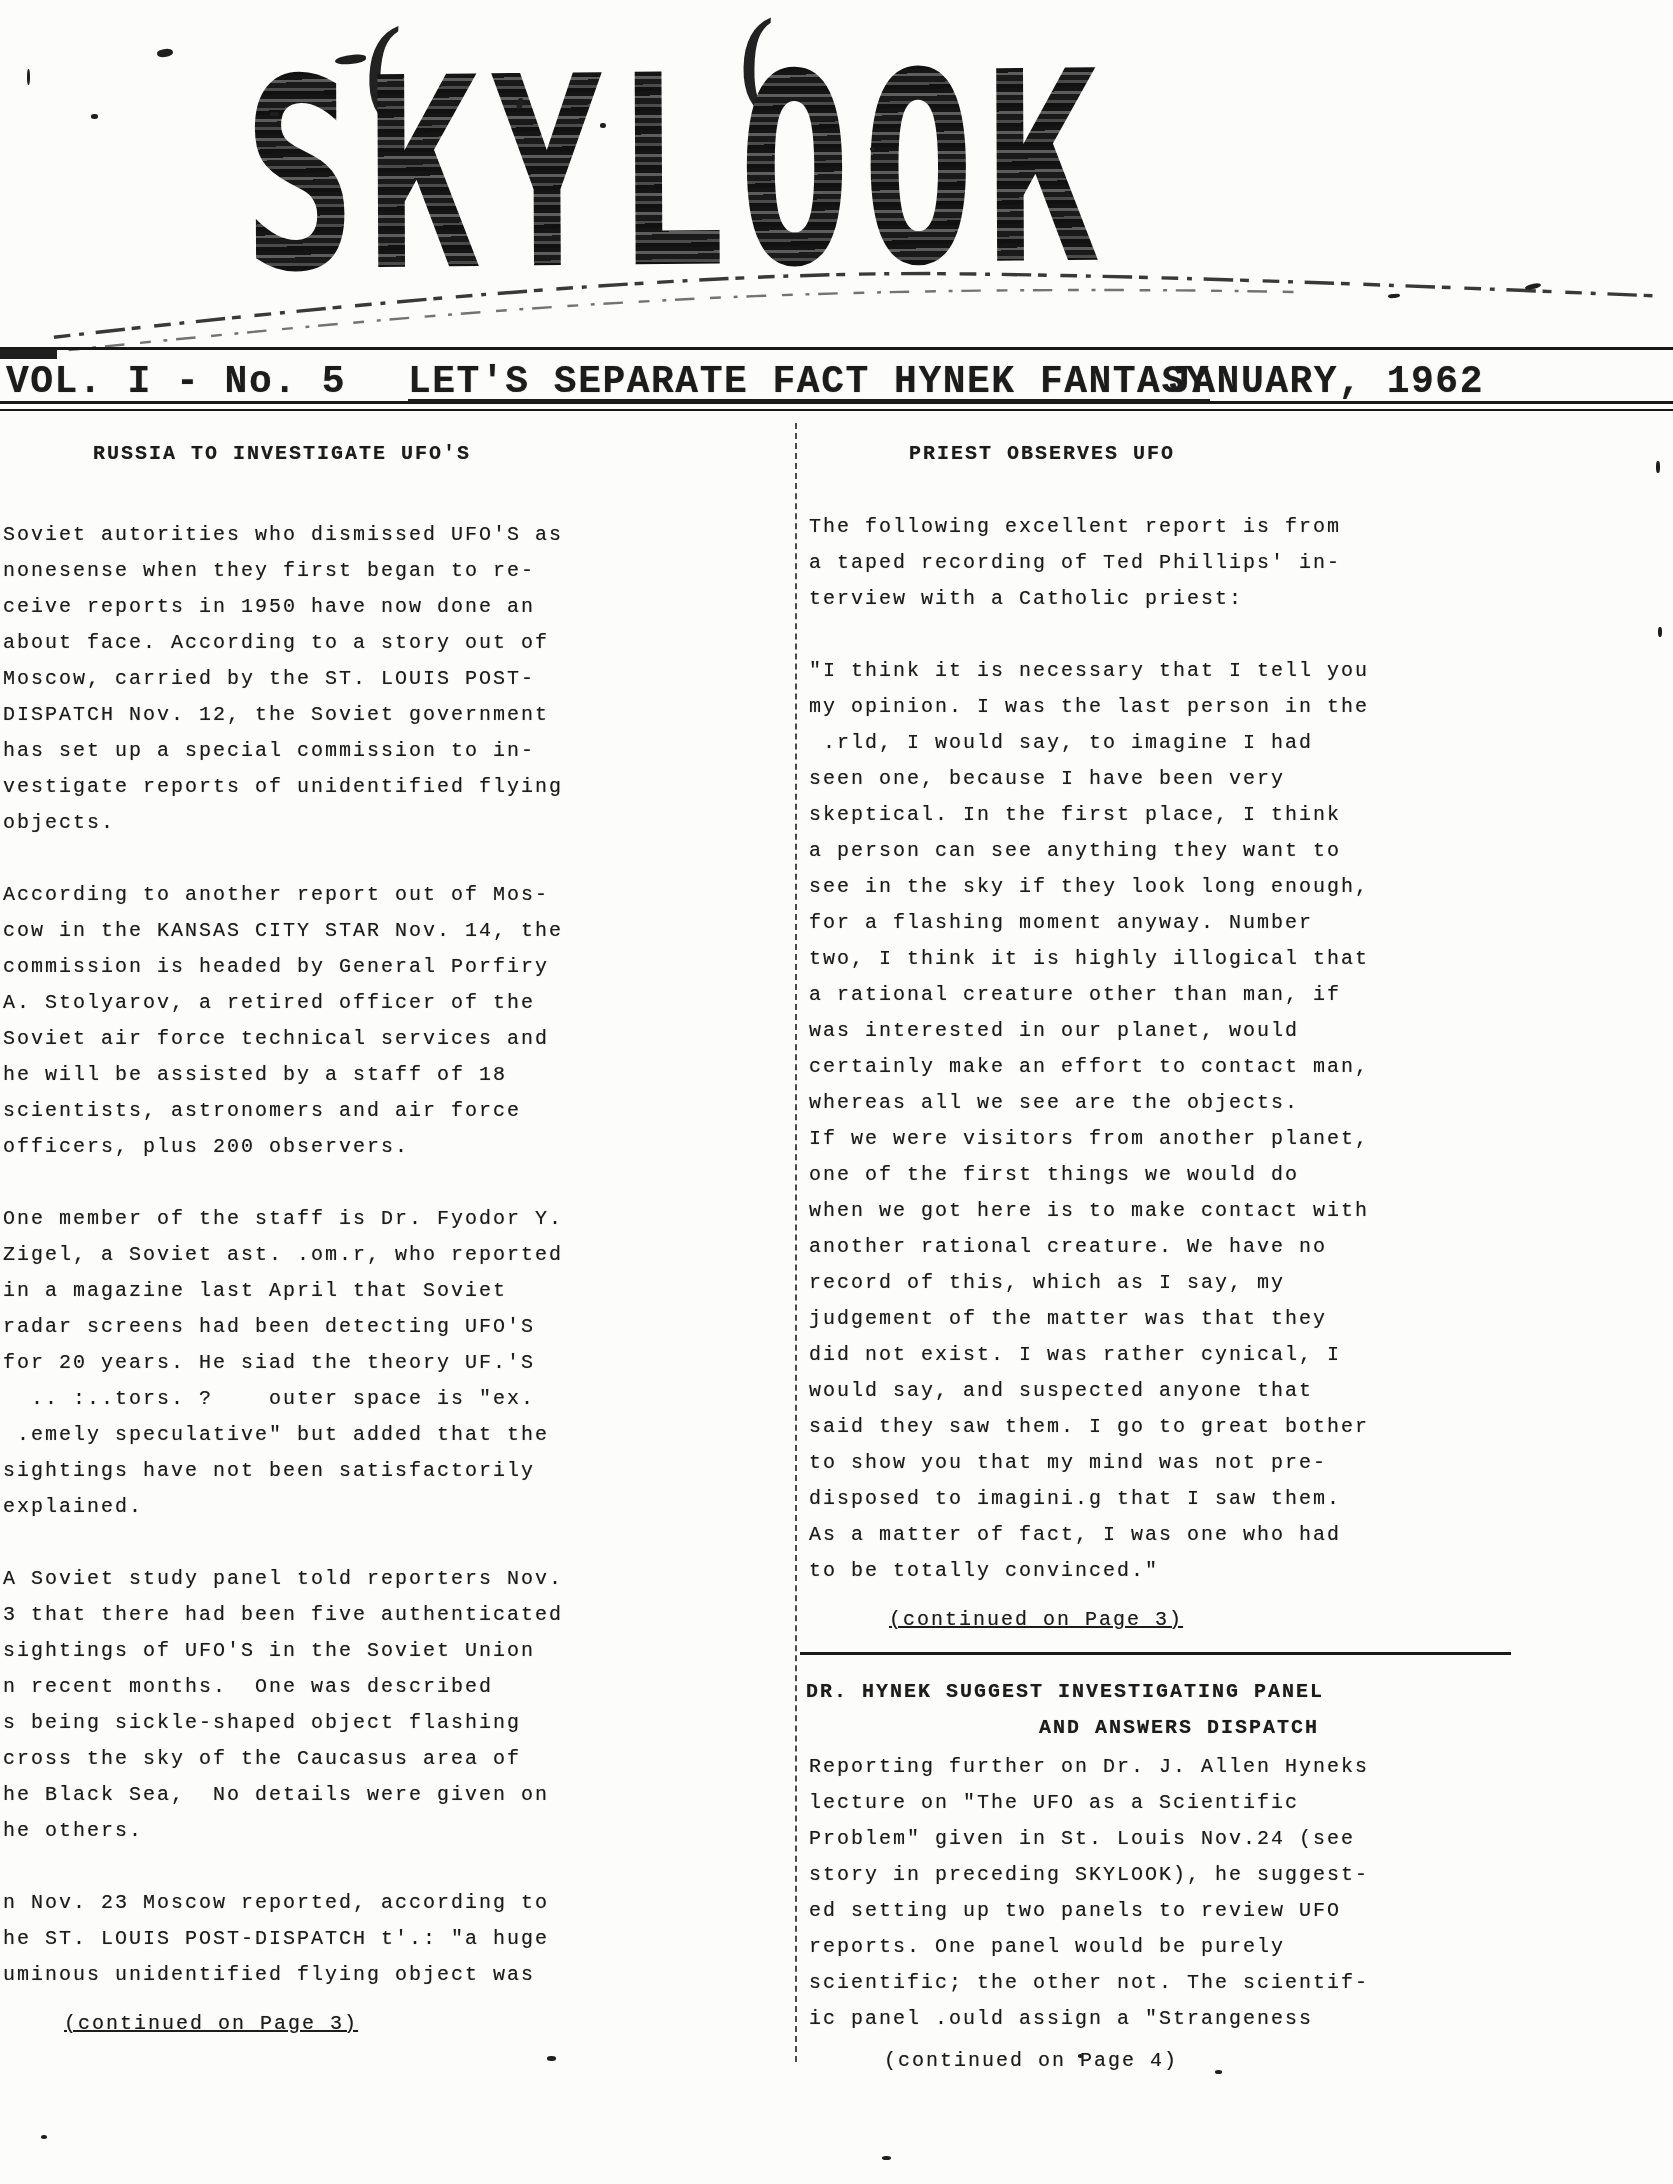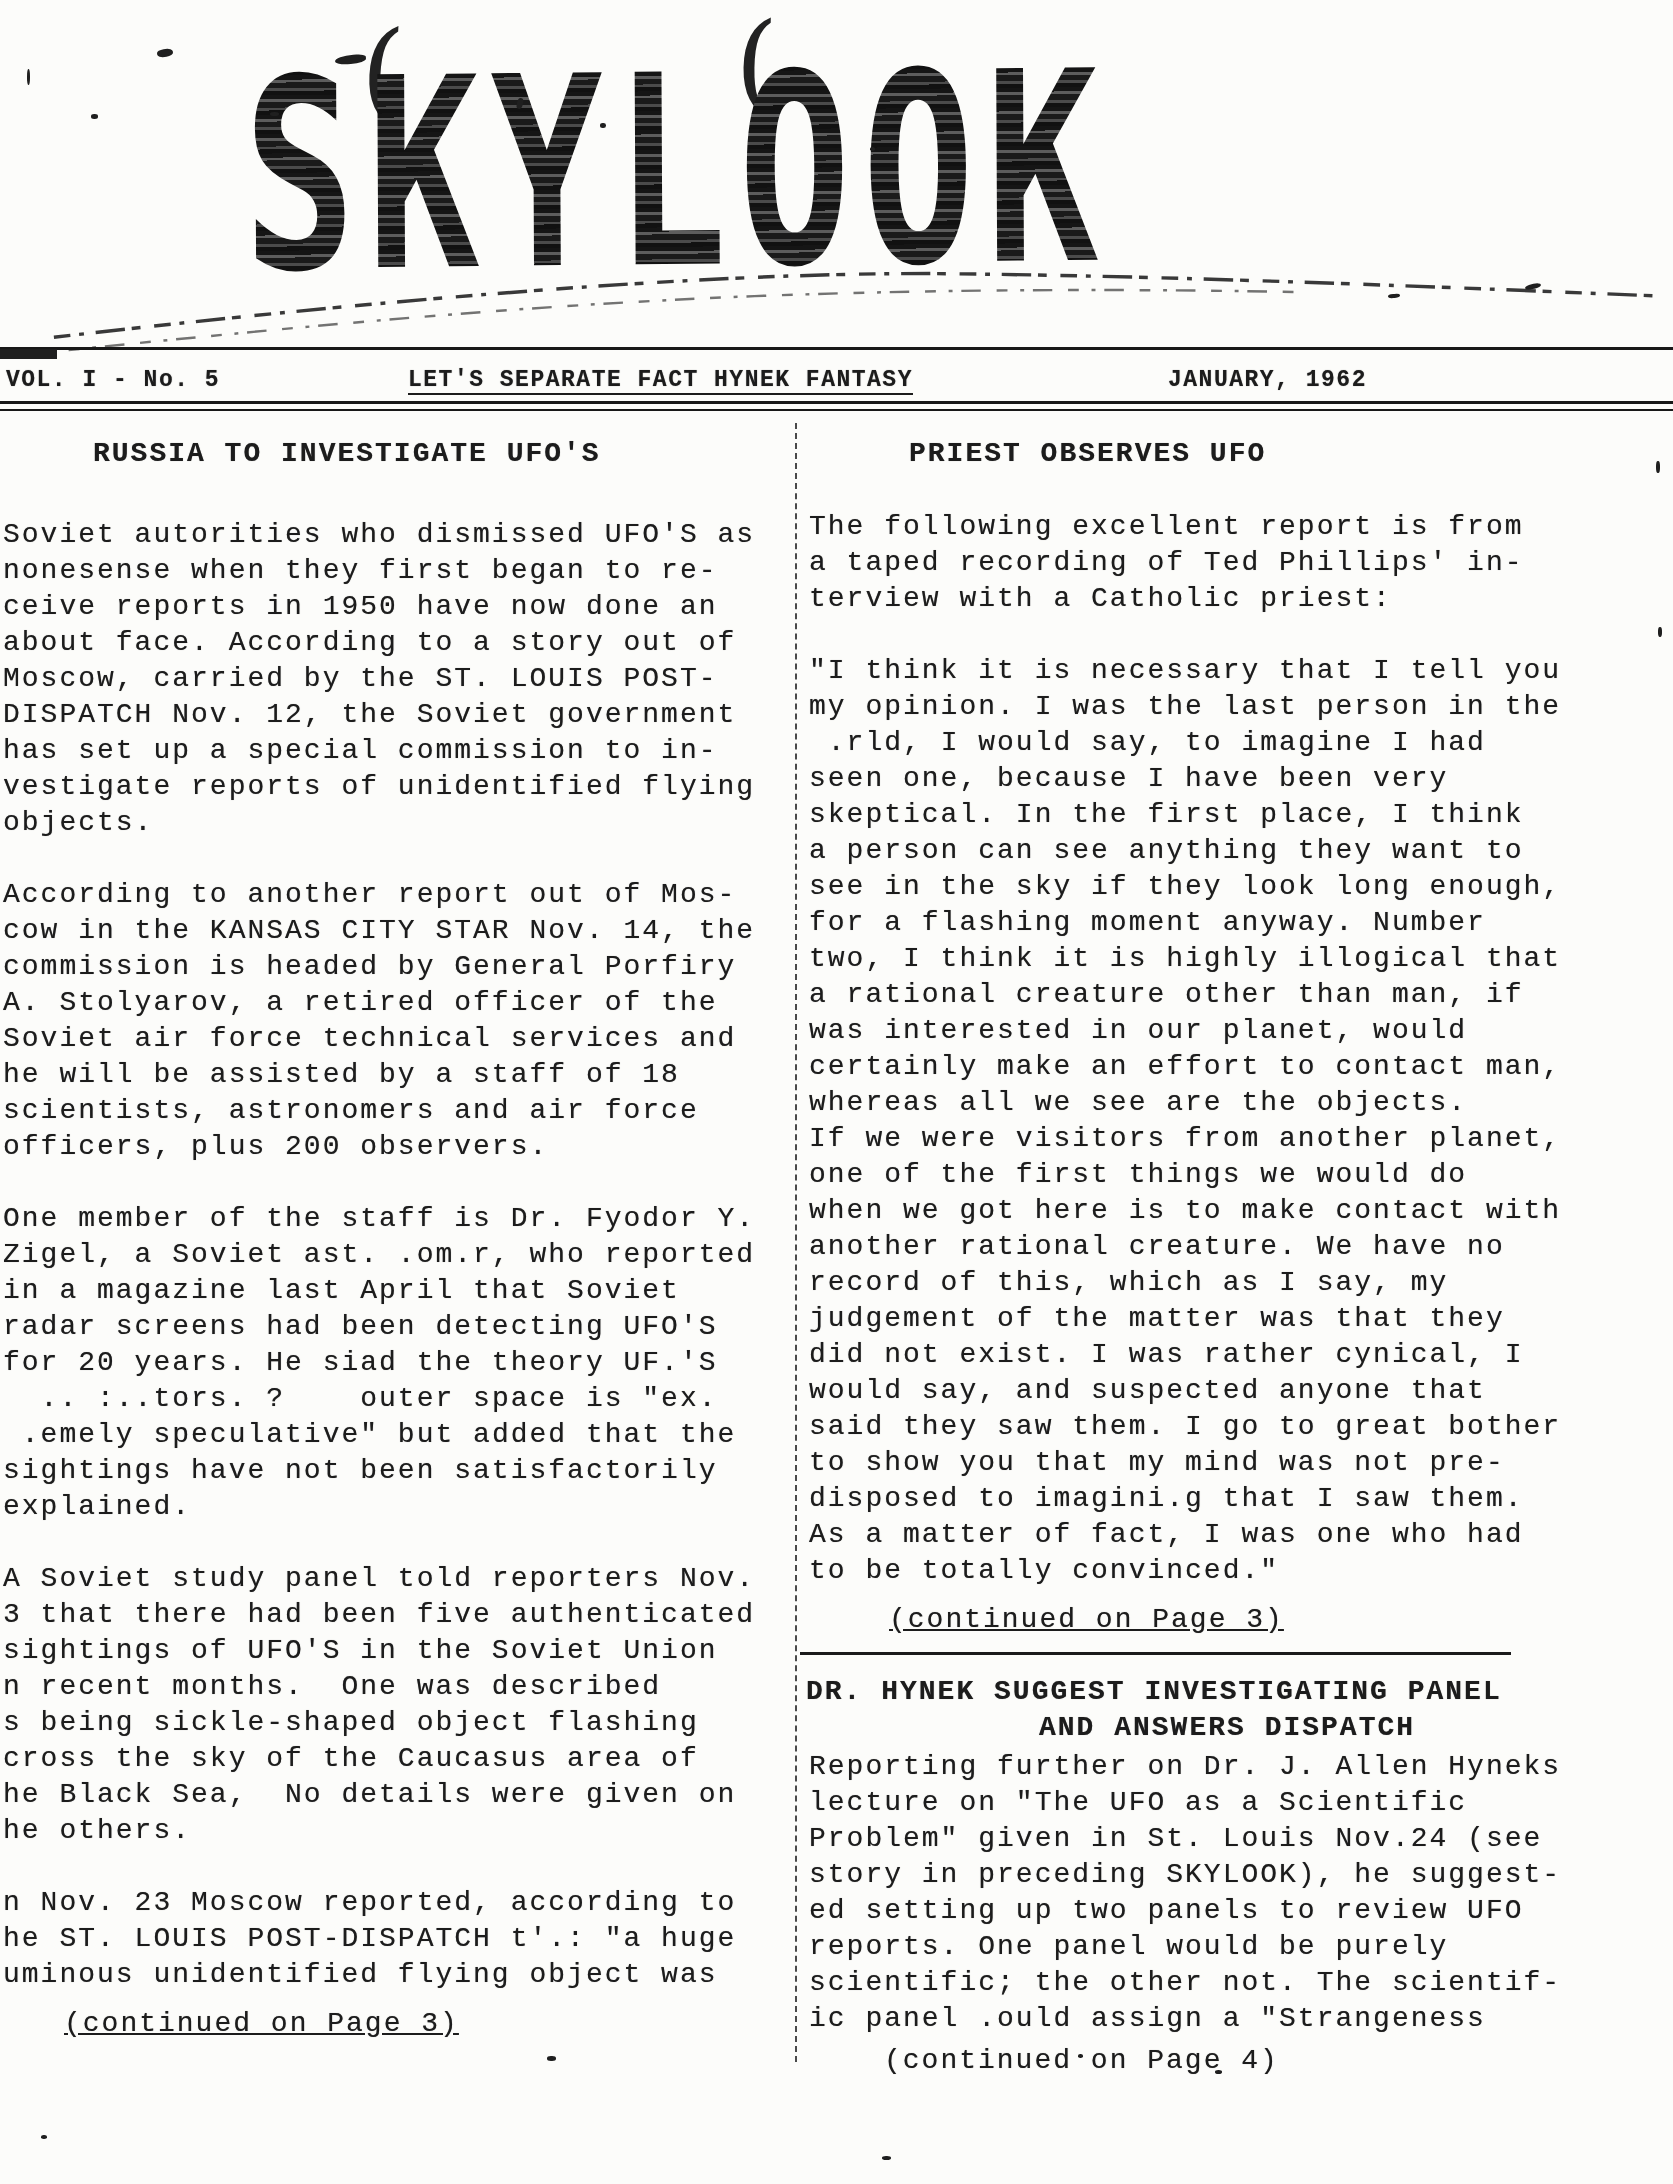--- a/index.html
+++ b/index.html
@@ -29,31 +29,31 @@
   .crescent.c1{left:361px;top:15.7px;transform:rotate(3deg);}
   .crescent.c2{left:735px;top:7.8px;transform:rotate(1deg);}
   .horizon{position:absolute;left:0;top:243px;}
 
   
   .masthead{
     position:absolute;left:0;top:347px;width:1673px;height:51px;
     border-top:3.9px solid #181818;border-bottom:3.9px solid #181818;
   }
   .rule2{position:absolute;left:0;top:409px;width:1673px;border-top:2.9px solid #181818;}
-  .masthead span{position:absolute;top:17px;font-size:23px;font-weight:700;letter-spacing:1.5px;white-space:nowrap;text-shadow:0 0 1px rgba(25,25,25,.5);}
+  .masthead span{position:absolute;top:10px;font-size:38px;font-weight:700;letter-spacing:1.5px;white-space:nowrap;text-shadow:0 0 1px rgba(25,25,25,.5);}
   .mast-vol{left:5.9px;}
   .mast-motto{left:408px;text-decoration:underline;text-underline-offset:6.9px;}
   .mast-date{left:1168px;}
 
   
   .divider{
     position:absolute;left:795px;top:423px;height:1639px;width:0;
     border-left:2.9px dashed #2c2c2c;opacity:.85;
   }
-  .col{position:absolute;top:436px;font-size:28px;line-height:36px;letter-spacing:2px;
+  .col{position:absolute;top:436px;font-size:20px;line-height:36px;letter-spacing:2px;
        text-shadow:0 0 0.7px rgba(28,28,28,.55);}
   .col-left{left:0;width:792px;}
   .col-right{left:806px;width:828px;}
   .art-heading{font-weight:700;white-space:nowrap;}
   .col-left .art-heading{margin:0 0 45px 93px;}
   .col-right .art-heading{margin:0 0 37px 103px;}
   .col p{margin:3px;white-space:pre-wrap;}
   .col p + p{margin-top:36px;}
   .cont{margin-top:13px;white-space:nowrap;text-decoration:underline;}
   .col-left .cont{margin-left:64px;}

